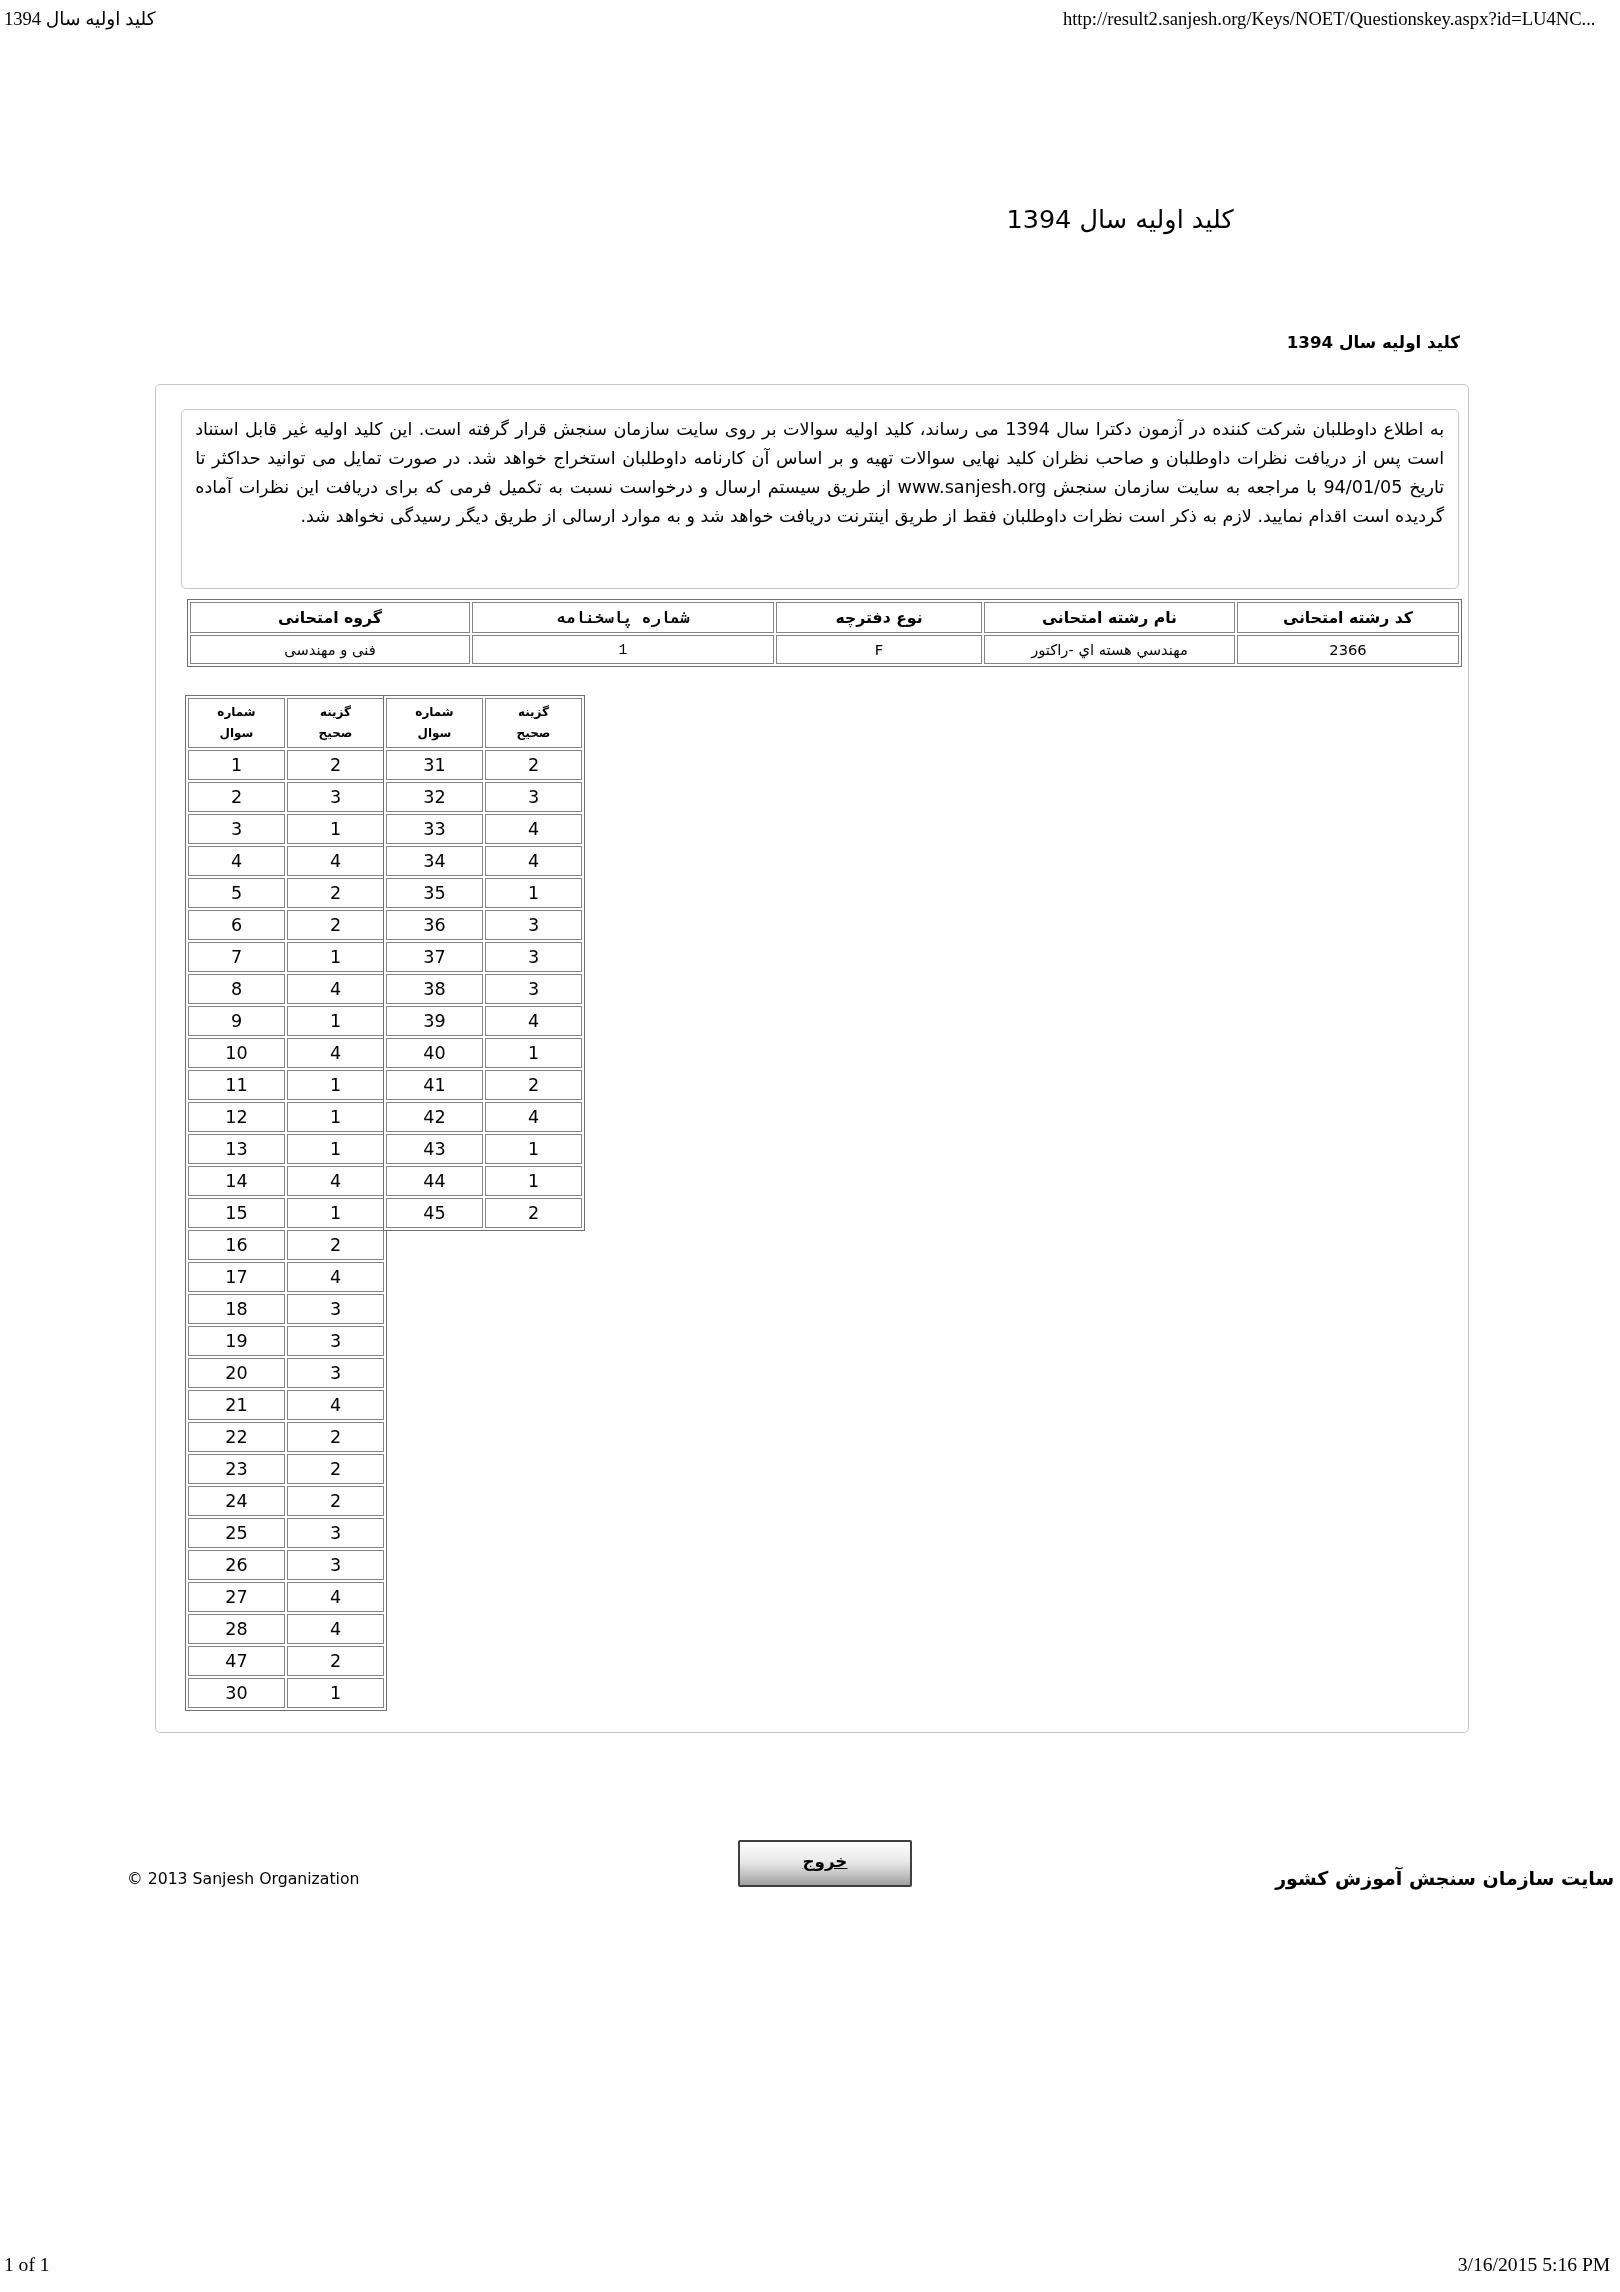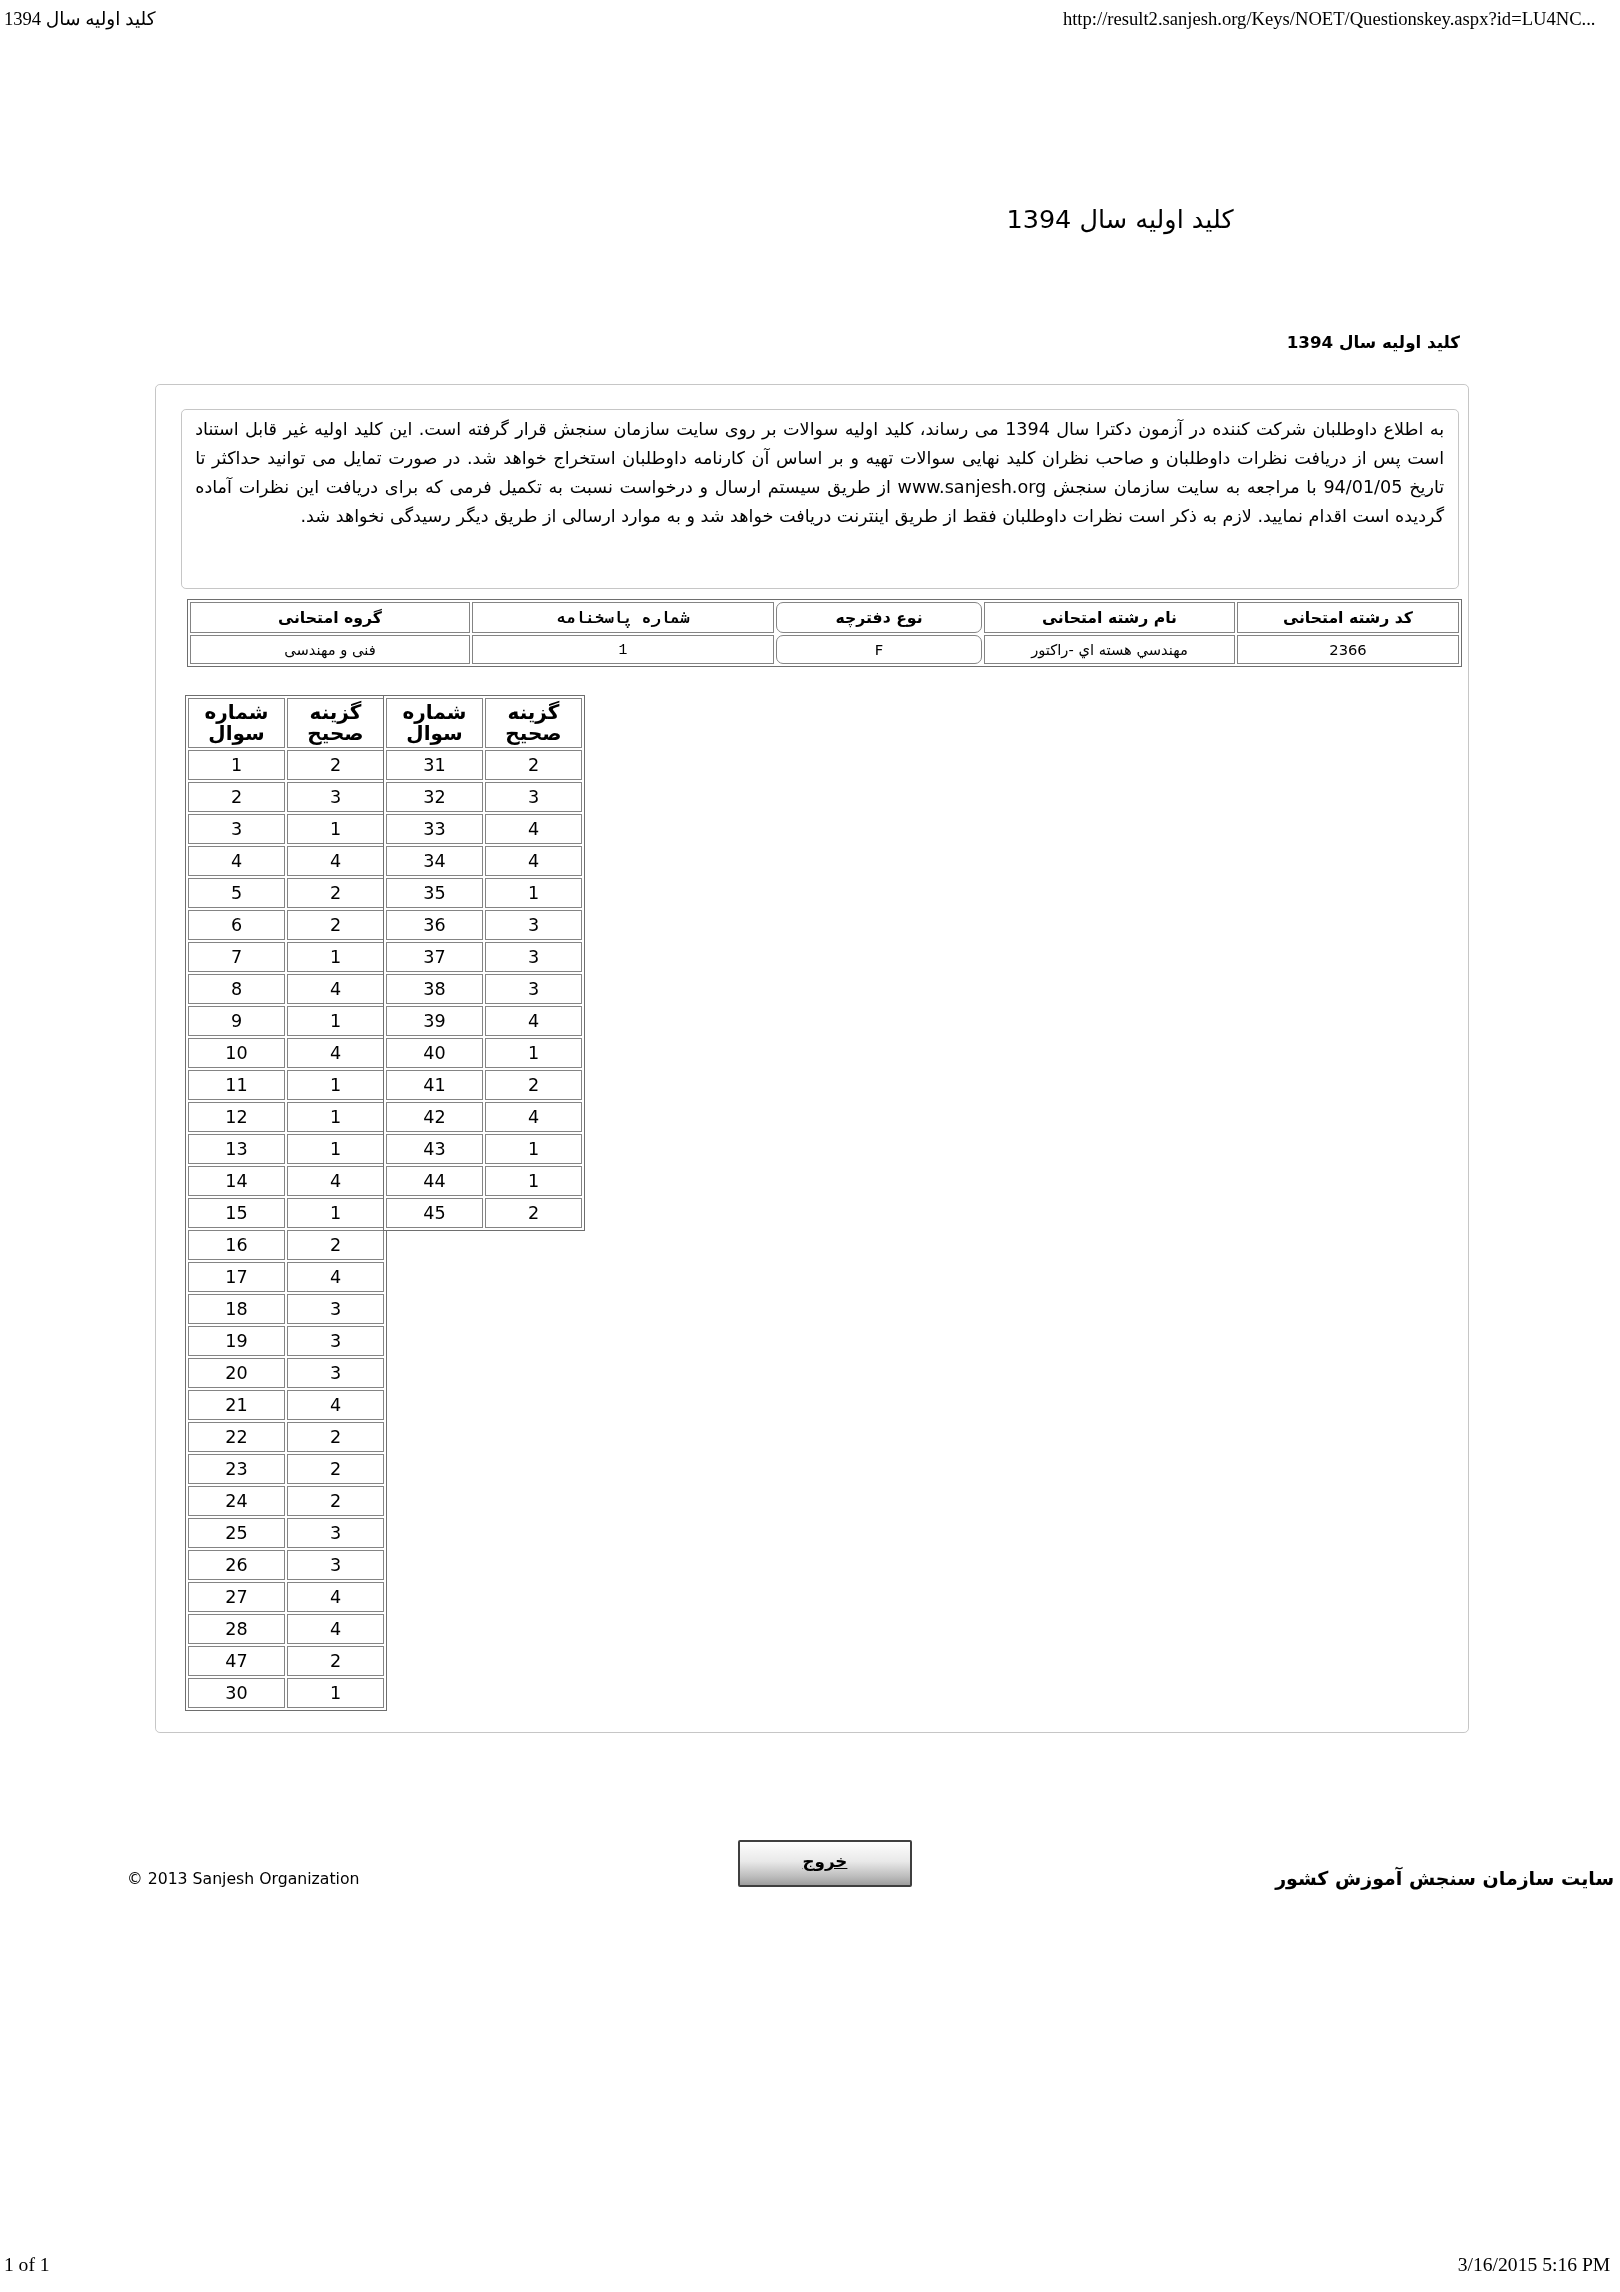--- a/index.html
+++ b/index.html
@@ -43,26 +43,26 @@
   table{border-collapse:separate;border-spacing:2px;background:#fff;}
   .grid{border:1px solid #6e6e6e;}
   .grid th,.grid td{border:1px solid #848484;text-align:center;vertical-align:middle;padding:0 2px;}
   .grid th{font-weight:bold;}
 
   .info-table{position:absolute;left:31px;top:214px;direction:rtl;table-layout:fixed;}
   .info-table th{font-size:15.7px;height:29px;}
   .info-table td{font-size:14.7px;height:27.4px;}
   .info-table .c0{width:216px;}
   .info-table .c1{width:245px;margin-top:33px;}
-  .info-table .c2{width:200px;border-radius:7px;}
+  .info-table .c2{width:200px;}
   .info-table .c3{width:296px;font-family:Liberation Mono, monospace;}
   .info-table .c4{width:274px;}
 
   .key-table{direction:ltr;table-layout:fixed;}
-  .key-table th{font-size:20px;line-height:20.6px;height:48px;width:91px;white-space:pre-line;}
+  .key-table th{font-size:12px;line-height:20.6px;height:48px;width:91px;white-space:pre-line;}
   .key-table td{font-size:17.6px;height:28px;}
   .key-left{position:absolute;left:29px;top:310px;}
   .key-right{position:absolute;left:227px;top:310px;}
 
   
   .exit-btn{
     position:absolute;left:738px;top:1840px;width:170px;height:43px;
     border:2px solid #3f3f3f;border-radius:2px;
     background:linear-gradient(180deg,#fdfdfd 0%,#e9e9e9 45%,#bdbdbd 80%,#9e9e9e 100%);
     font-family:"DejaVu Sans","Liberation Sans",sans-serif;

